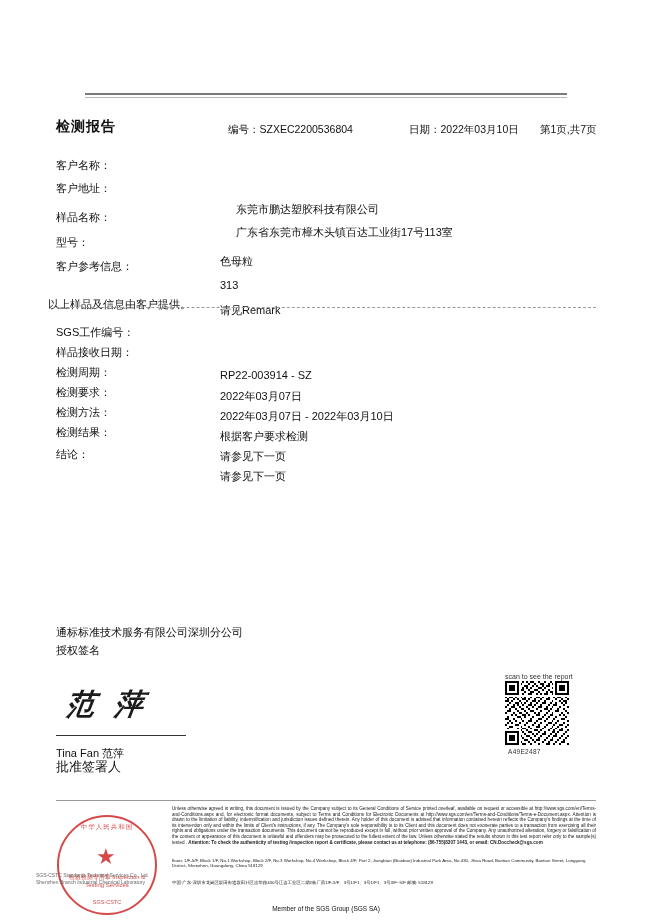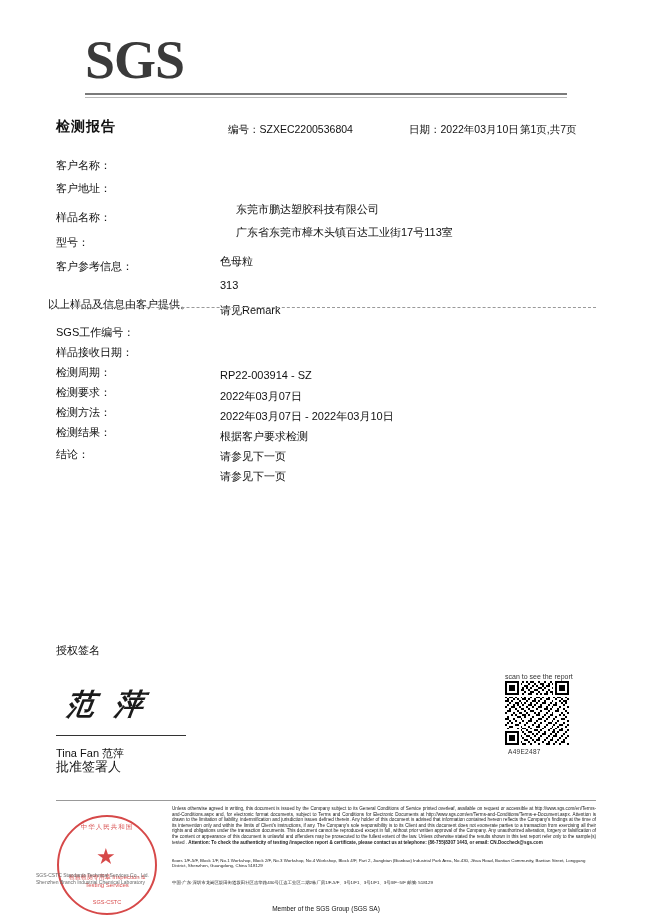--- a/index.html
+++ b/index.html
@@ -68,21 +68,21 @@
   }
   .hdr-date {
     position: absolute;
     left: 409px;
     top: 123px;
     font-size: 10.5px;
     color: #111;
   }
   .hdr-page {
     position: absolute;
-    left: 520px;
+    left: 540px;
     top: 123px;
     font-size: 10.5px;
     color: #111;
   }
 
   
   .field {
     position: absolute;
     font-size: 11px;
     color: #111;
@@ -329,21 +329,20 @@
     font-size: 5px;
     color: #6a6a6a;
     line-height: 7px;
   }
 </style>
 </head>
 <body>
 
 <div class="page">
 
-  <div class="logo">SGS</div>
   <div class="logo-rule"></div>
   <div class="logo-rule2"></div>
 
   <div class="doc-title">检测报告</div>
   <div class="hdr-no">编号：SZXEC2200536804</div>
   <div class="hdr-date">日期：2022年03月10日</div>
   <div class="hdr-page">第1页,共7页</div>
 
   <div class="field" style="top:158px; left:56px;">
     <span class="lbl">客户名称：</span>
@@ -390,20 +389,21 @@
     <span class="lbl">检测方法：</span>
     <span class="val">请参见下一页</span>
   </div>
   <div class="field" style="top:425px; left:56px;">
     <span class="lbl">检测结果：</span>
     <span class="val">请参见下一页</span>
   </div>
 
   <div class="concl-lbl">结论：</div>
 
+  <div class="sig-company">通标标准技术服务有限公司深圳分公司</div>
   <div class="sig-auth">授权签名</div>
   <div class="sig-script">范 萍</div>
   <div class="sig-line"></div>
   <div class="sig-name">Tina Fan 范萍</div>
   <div class="sig-role">批准签署人</div>
 
   <div class="qr-caption">scan to see the report</div>
   <div class="qr-inner">
     <svg width="64" height="64" viewBox="0 0 33 33" shape-rendering="crispEdges" aria-hidden="true">
       <rect width="33" height="33" fill="#ffffff"></rect>

